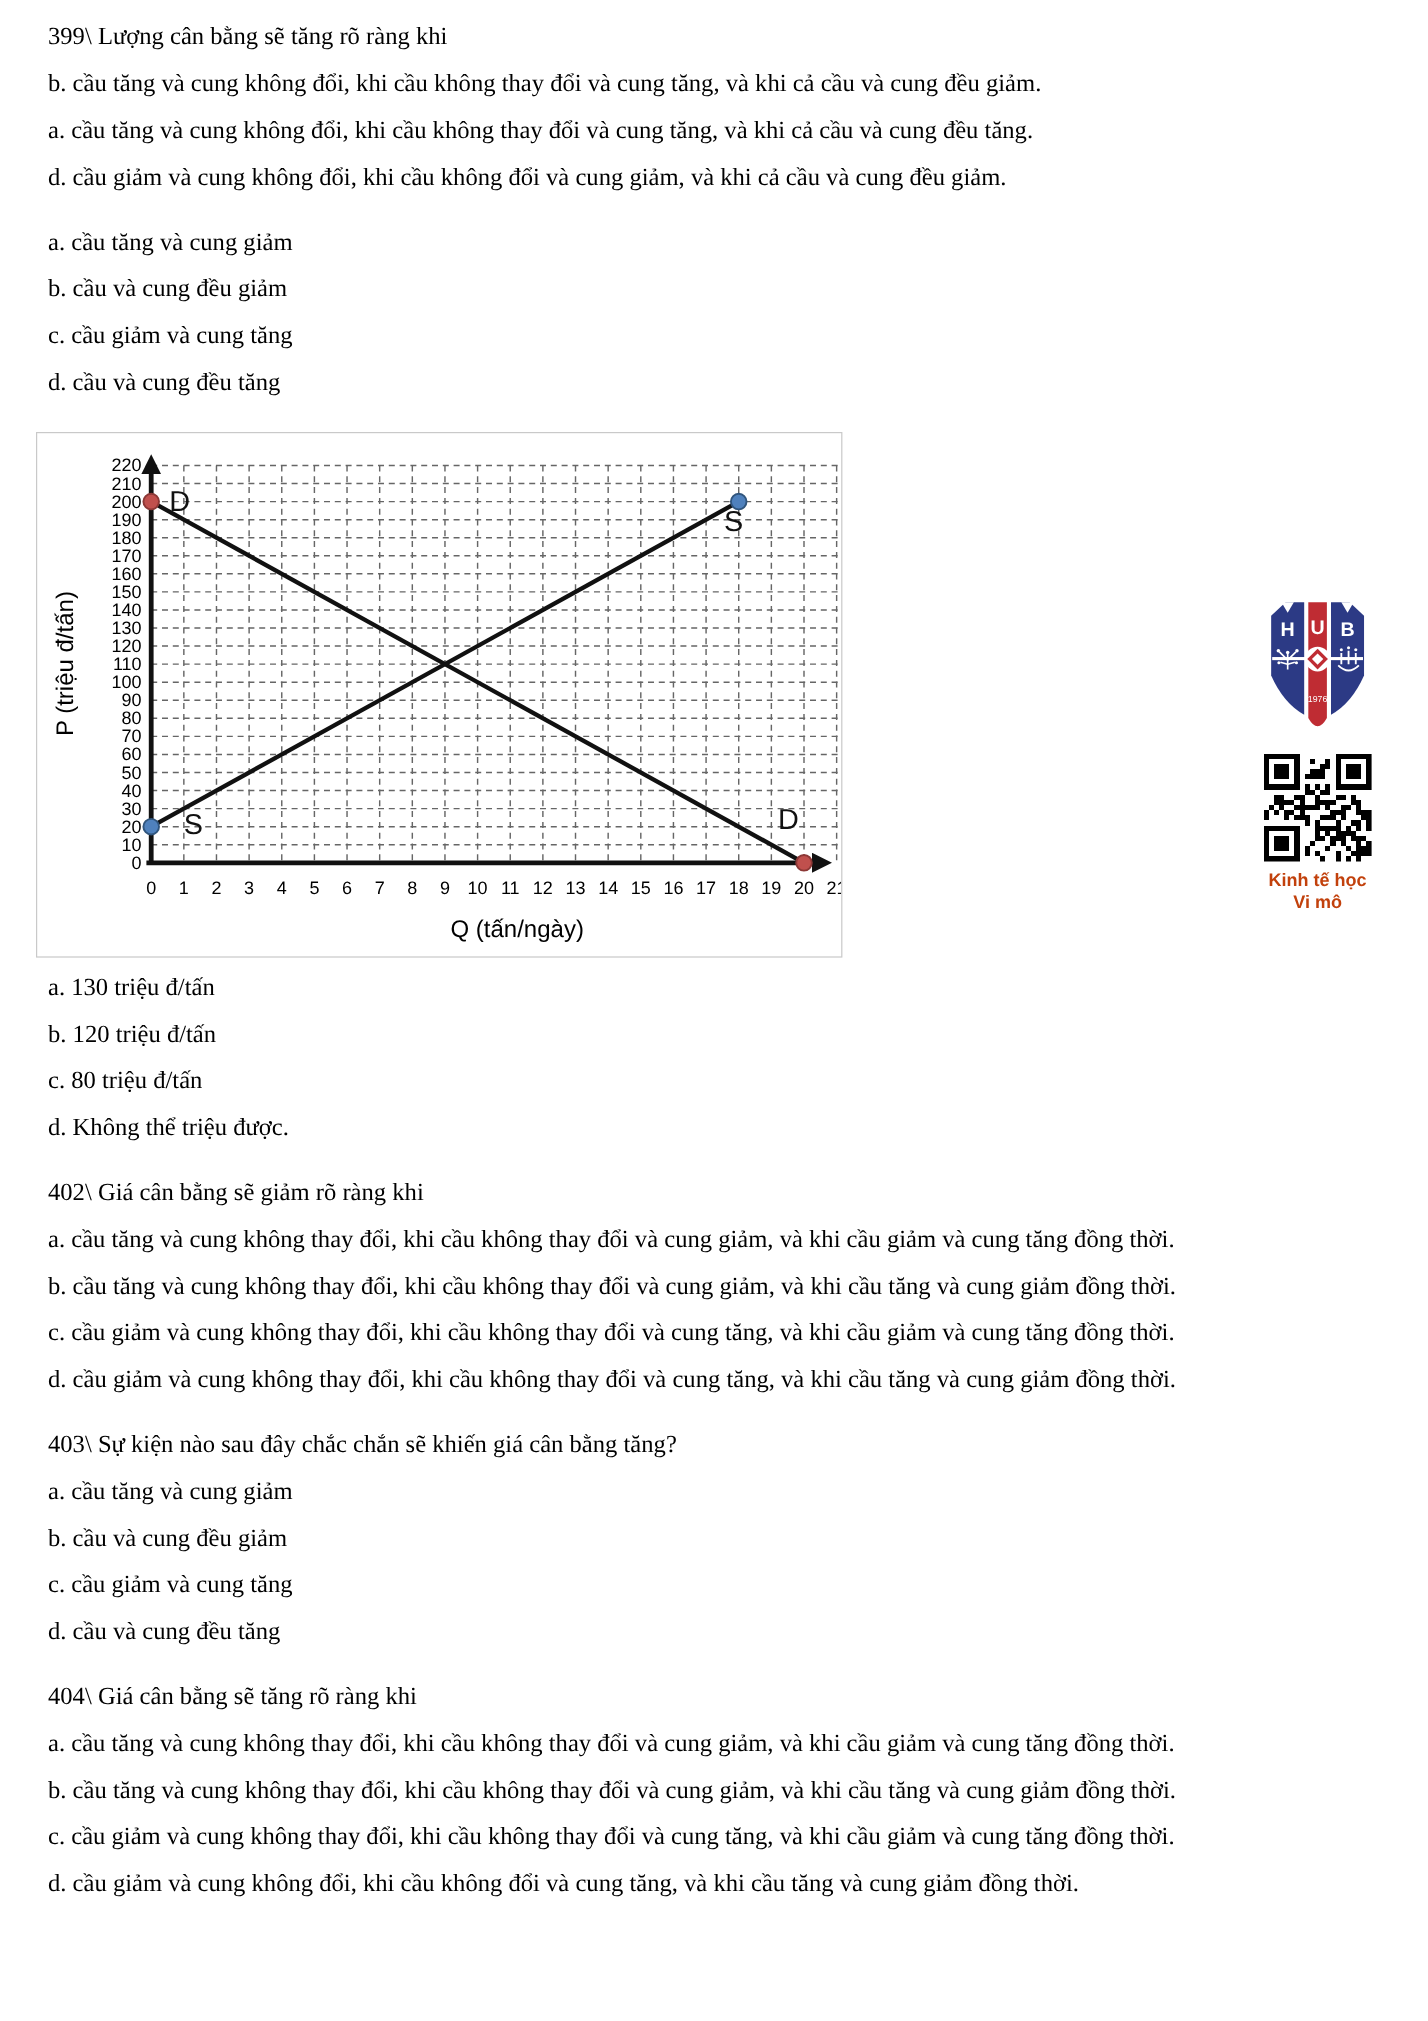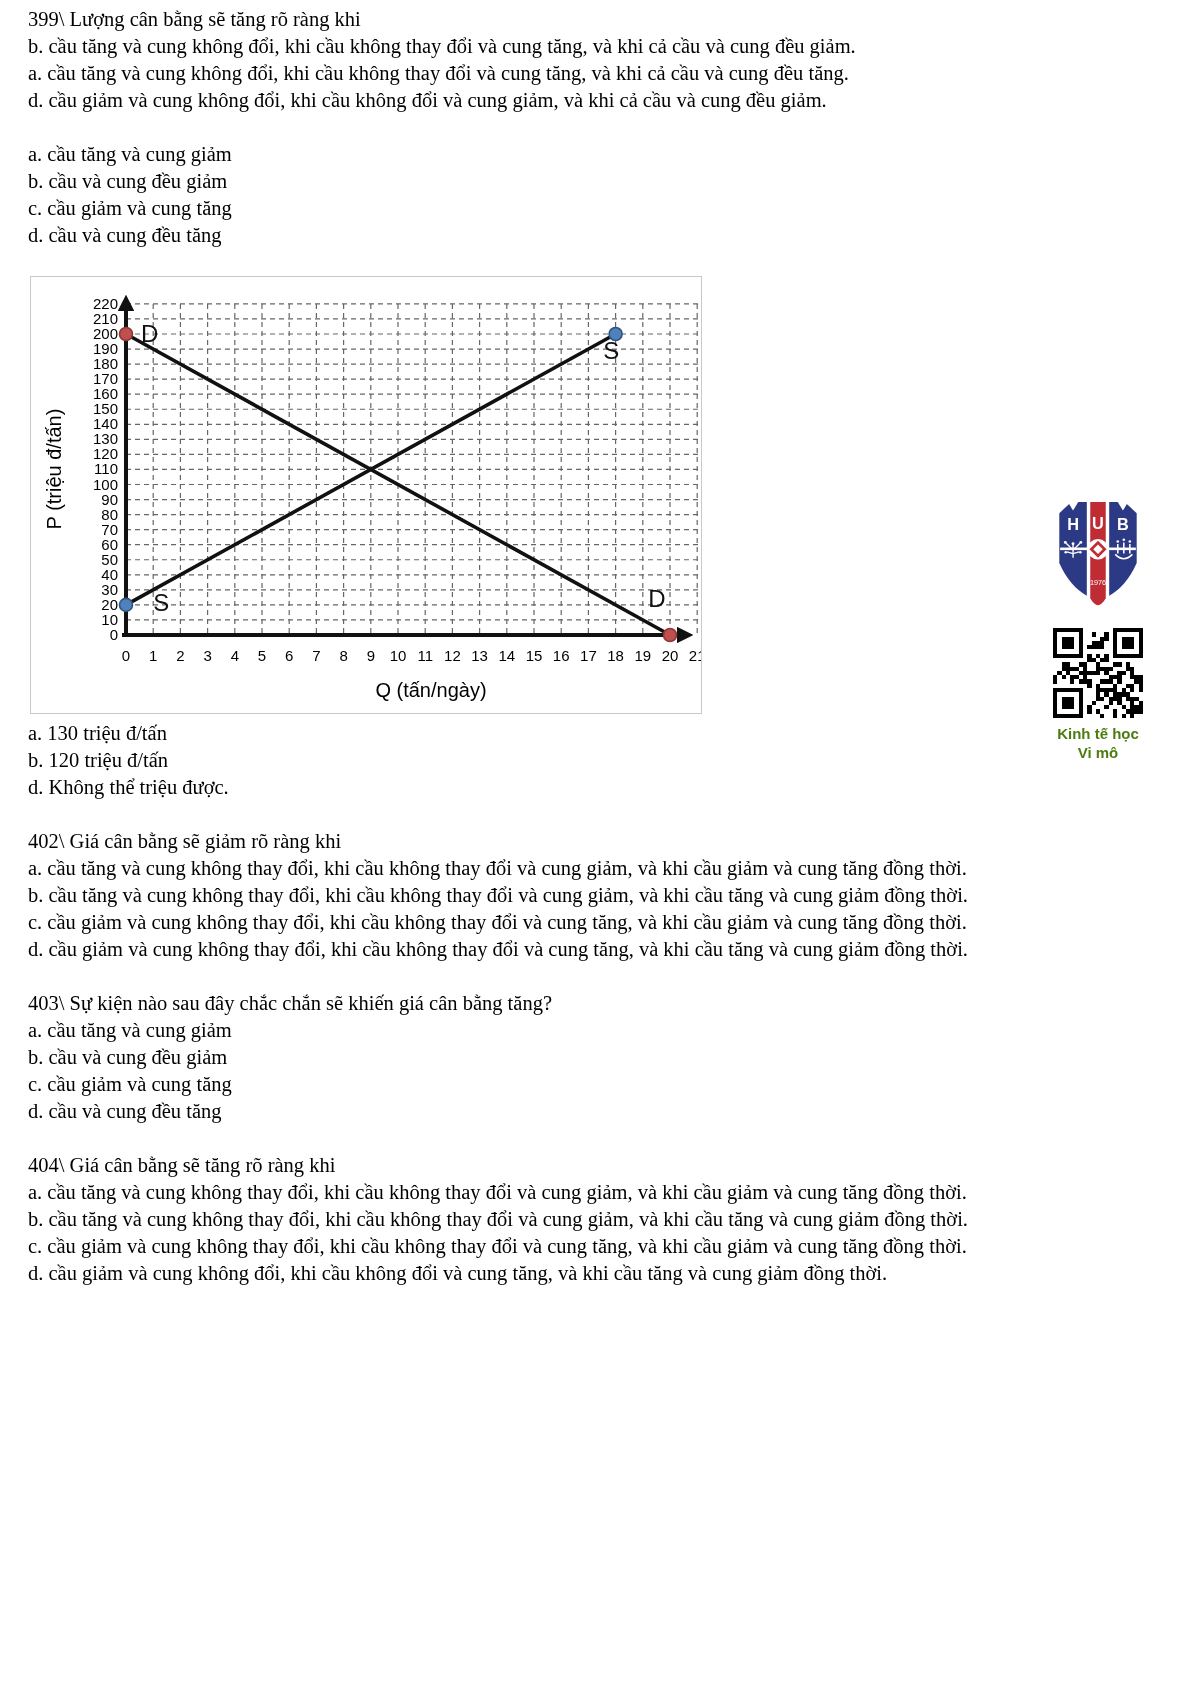--- a/index.html
+++ b/index.html
@@ -3,33 +3,33 @@
 <meta charset="utf-8">
 <style>
   html,body{margin:0;padding:0;}
   body{
     width:1190px;height:1684px;position:relative;background:#ffffff;color:#000;
     font-family:"Liberation Serif","DejaVu Serif",serif;
     box-sizing:border-box;padding:6px 0 0 28px;overflow:hidden;
   }
   .textcol{width:1080px;font-size:20.5px;line-height:27px;}
   .q{margin:0 0 27px 0;}
-  .q p{margin:0;}
+  .q p{margin:12px;}
   .chart-box{
     width:672px;height:438px;border:1px solid #c9c9c9;background:#fff;
     margin:8px 0 6px 2px;box-sizing:border-box;overflow:hidden;
   }
   .branding{
     position:absolute;left:1048px;top:494px;width:100px;text-align:center;
   }
   .branding svg{display:block;margin:0 auto;}
   .qr-wrap{margin:8px auto 6px auto;width:90px;height:90px;}
   .caption{
     font-family:"Liberation Sans","DejaVu Sans",sans-serif;
-    font-weight:bold;font-size:15px;line-height:19px;color:#4d7c0f;
+    font-weight:bold;font-size:15px;line-height:19px;color:#c2410c;
   }
 </style>
 </head>
 <body>
 
 <div class="textcol">
 
   <section class="q">
     <p>399\ Lượng cân bằng sẽ tăng rõ ràng khi</p>
     <p>b. cầu tăng và cung không đổi, khi cầu không thay đổi và cung tăng, và khi cả cầu và cung đều giảm.</p>
@@ -163,20 +163,21 @@
             <circle cx="584.5999999999999" cy="57" r="6.5" fill="#4f81bd" stroke="#30557d" stroke-width="1.6"></circle>
           </g>
           <text x="109.96000000000001" y="65" font-family="&quot;Liberation Sans&quot;,&quot;DejaVu Sans&quot;,sans-serif" font-size="24" fill="#111111">D</text>
           <text x="572.36" y="81.555" font-family="&quot;Liberation Sans&quot;,&quot;DejaVu Sans&quot;,sans-serif" font-size="24" fill="#111111">S</text>
           <text x="122.2" y="334.395" font-family="&quot;Liberation Sans&quot;,&quot;DejaVu Sans&quot;,sans-serif" font-size="24" fill="#111111">S</text>
           <text x="617.24" y="329.88" font-family="&quot;Liberation Sans&quot;,&quot;DejaVu Sans&quot;,sans-serif" font-size="24" fill="#111111">D</text>
         </svg>
     </div>
     <p>a. 130 triệu đ/tấn</p>
     <p>b. 120 triệu đ/tấn</p>
+    <p>c. 80 triệu đ/tấn</p>
     <p>d. Không thể triệu được.</p>
   </section>
 
   <section class="q">
     <p>402\ Giá cân bằng sẽ giảm rõ ràng khi</p>
     <p>a. cầu tăng và cung không thay đổi, khi cầu không thay đổi và cung giảm, và khi cầu giảm và cung tăng đồng thời.</p>
     <p>b. cầu tăng và cung không thay đổi, khi cầu không thay đổi và cung giảm, và khi cầu tăng và cung giảm đồng thời.</p>
     <p>c. cầu giảm và cung không thay đổi, khi cầu không thay đổi và cung tăng, và khi cầu giảm và cung tăng đồng thời.</p>
     <p>d. cầu giảm và cung không thay đổi, khi cầu không thay đổi và cung tăng, và khi cầu tăng và cung giảm đồng thời.</p>
   </section>

